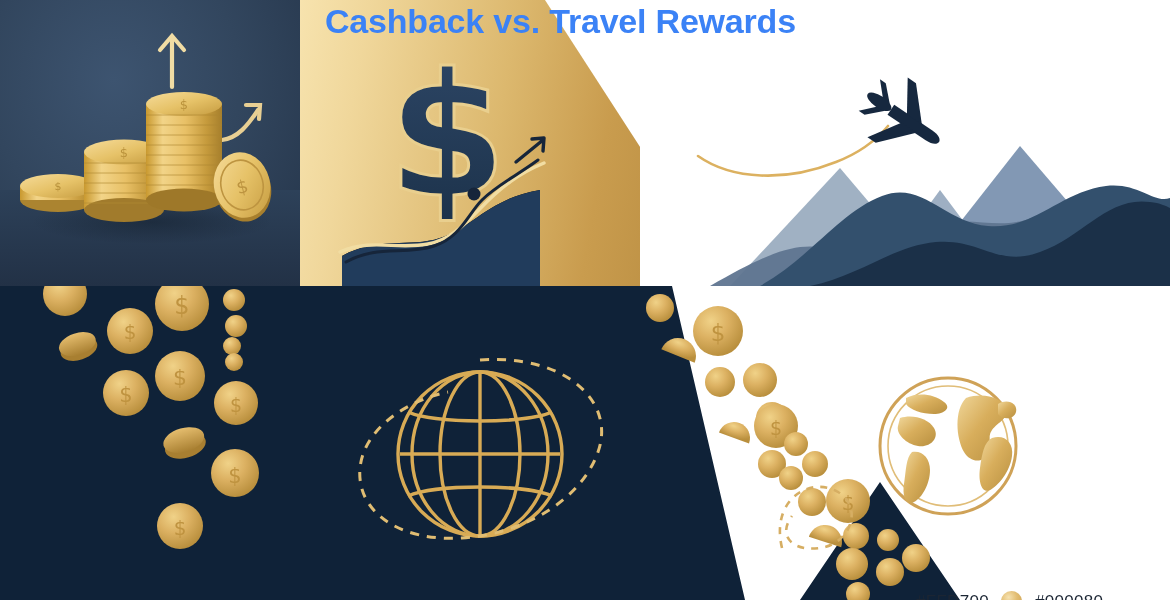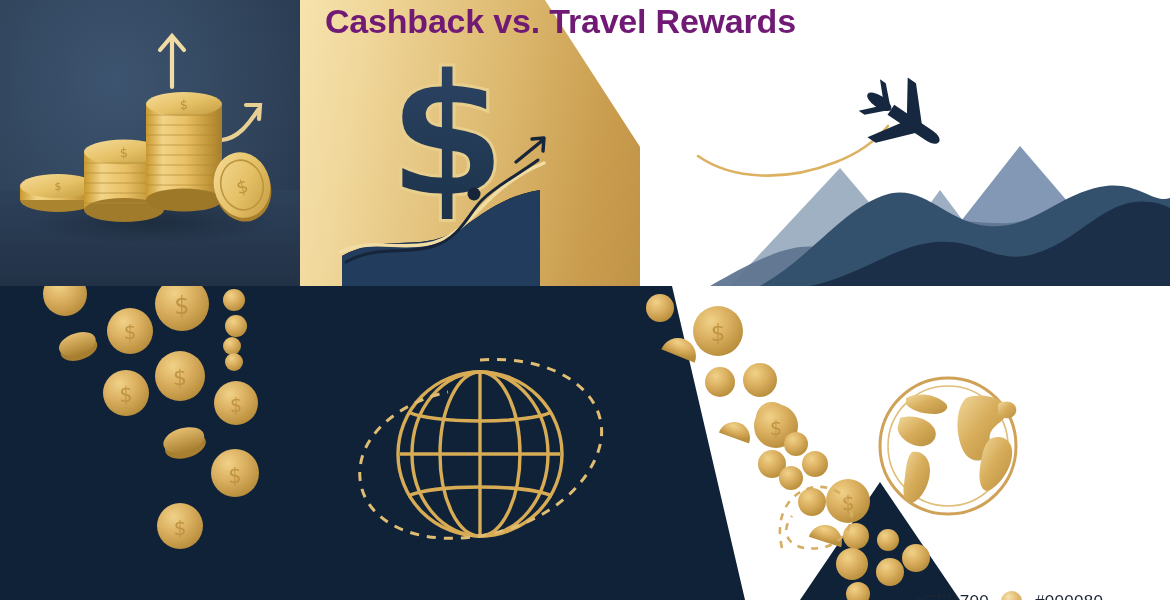--- a/index.html
+++ b/index.html
@@ -53,21 +53,21 @@
   #bottom-white2{
     position:absolute; left:0; top:0; width:1170px; height:314px;
     background:#ffffff;
     clip-path:polygon(672px 0, 1170px 0, 1170px 314px, 960px 314px, 880px 196px, 800px 314px, 745px 314px);
   }
 
   
   #title{
     position:absolute; left:325px; top:2px;
     font-size:34px; font-weight:bold; letter-spacing:-0.2px;
-    color:#701a75; white-space:nowrap; z-index:40;
+    color:#3b82f6; white-space:nowrap; z-index:40;
   }
 
   
   #palette{
     position:absolute; left:916px; top:305px; z-index:40;
     display:grid; grid-template-columns:auto 26px auto;
     column-gap:10px; row-gap:4px; align-items:center;
   }
   #palette .hex{
     font-size:17px; color:#1b2533; letter-spacing:0.3px;

